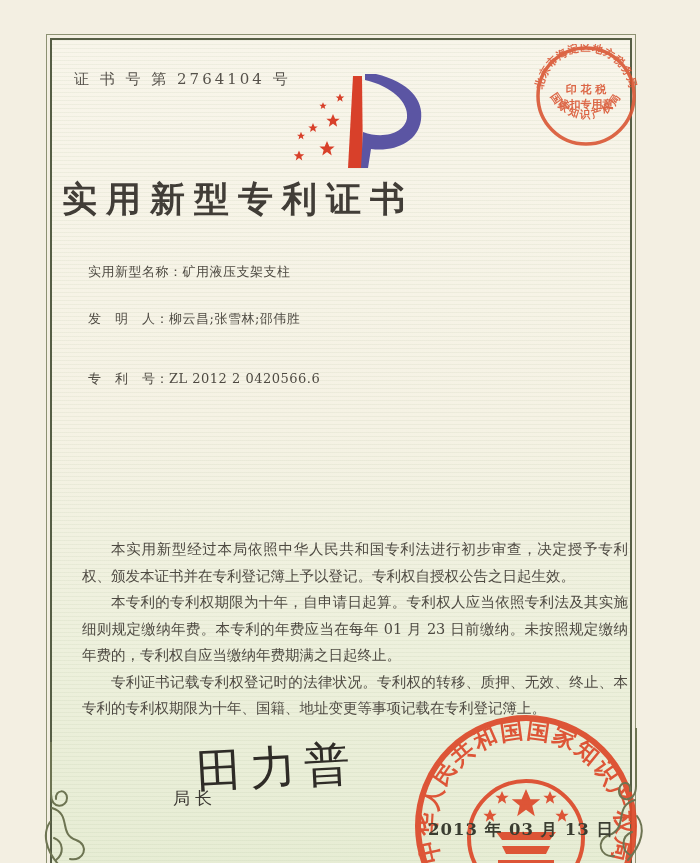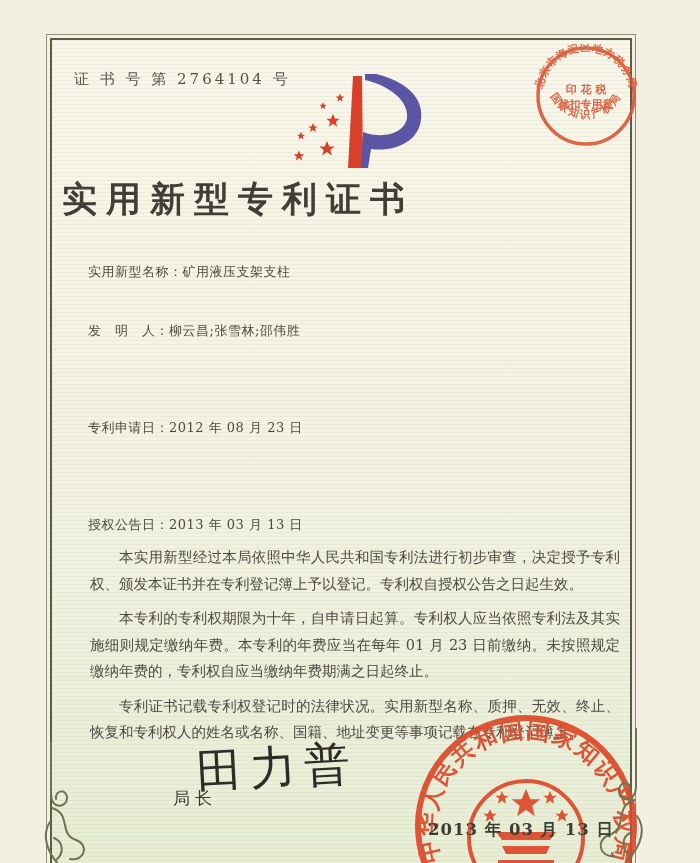--- a/index.html
+++ b/index.html
@@ -33,21 +33,21 @@
     font-size:35px; font-weight:700; letter-spacing:9px; color:#413d37;
   }
   .field-row { position:absolute; left:88px; width:530px; font-size:13px;
     letter-spacing:.5px; color:#4e4a42; white-space:nowrap; }
   .field-label { }
   .field-value { }
   .paragraphs {
     position:absolute; left:82px; top:536px; width:546px;
     font-size:14.5px; line-height:26.5px; text-align:justify; color:#4e4a42;
   }
-  .paragraphs p { margin:8px; text-indent:2em; }
+  .paragraphs p { margin:0; text-indent:2em; }
   .director-label {
     position:absolute; left:133px; top:787px; font-size:17px;
     letter-spacing:5px; color:#3c3933;margin-left:40px;
   }
   .signature {
     position:absolute; left:196px; top:744px; font-size:46px; letter-spacing:8px;
     color:#2f2c27; transform:rotate(-3deg); font-weight:500; line-height:1;
   }
   .office-seal { position:absolute; left:412px; top:712px; width:228px; height:228px; opacity:.93; }
   .issue-date {
@@ -100,34 +100,31 @@
     <text fill="#d95330" font-size="10.5" letter-spacing="2" font-weight="700">
       <textPath href="#taxArcBottom" startOffset="50%" text-anchor="middle">国家知识产权局</textPath>
     </text>
   </svg>
 
   <div class="title">实用新型专利证书</div>
 
   <div class="field-row" style="top:263px">
     <span class="field-label">实用新型名称：</span><span class="field-value">矿用液压支架支柱</span>
   </div>
-  <div class="field-row" style="top:322px">
+  <div class="field-row" style="top:310px">
     <span class="field-label">发　明　人：</span><span class="field-value">柳云昌;张雪林;邵伟胜</span>
   </div>
-  <div class="field-row" style="top:419px">
-    <span class="field-label">专利申请日：</span><span class="field-value">2012 年 08 月 23 日</span>
-  </div>
-  <div class="field-row" style="top:516px">
-    <span class="field-label">授权公告日：</span><span class="field-value">2013 年 03 月 13 日</span>
+  <div class="field-row" style="top:370px">
+    <span class="field-label">专　利　号：</span><span class="field-value">ZL 2012 2 0420566.6</span>
   </div>
 
   <div class="paragraphs">
     <p>本实用新型经过本局依照中华人民共和国专利法进行初步审查，决定授予专利权、颁发本证书并在专利登记簿上予以登记。专利权自授权公告之日起生效。</p>
     <p>本专利的专利权期限为十年，自申请日起算。专利权人应当依照专利法及其实施细则规定缴纳年费。本专利的年费应当在每年 01 月 23 日前缴纳。未按照规定缴纳年费的，专利权自应当缴纳年费期满之日起终止。</p>
-    <p>专利证书记载专利权登记时的法律状况。实用新型名称、质押、无效、终止、恢复和专利权人的姓名或名称、国籍、地址变更等事项记载在专利登记簿上。</p>
+    <p>专利证书记载专利权登记时的法律状况。专利权的转移、质押、无效、终止、本专利的专利权期限为十年、国籍、地址变更等事项记载在专利登记簿上。</p>
   </div>
 
   <svg class="flourish flourish-left" width="88" height="125" viewBox="0 0 88 125" aria-hidden="true">
     <g fill="none" stroke="#6d7452" stroke-width="2" stroke-linecap="round">
       <path d="M13,0 L13,52"></path>
       <path d="M13,52 C13,68 29,66 29,56 C29,47 17,47 18,57"></path>
       <path d="M14,66 C34,72 20,92 38,98 C52,103 46,120 32,117"></path>
       <path d="M12,80 C4,92 8,108 20,122"></path>
       <path d="M16,96 C26,100 26,112 18,118"></path>
     </g>

